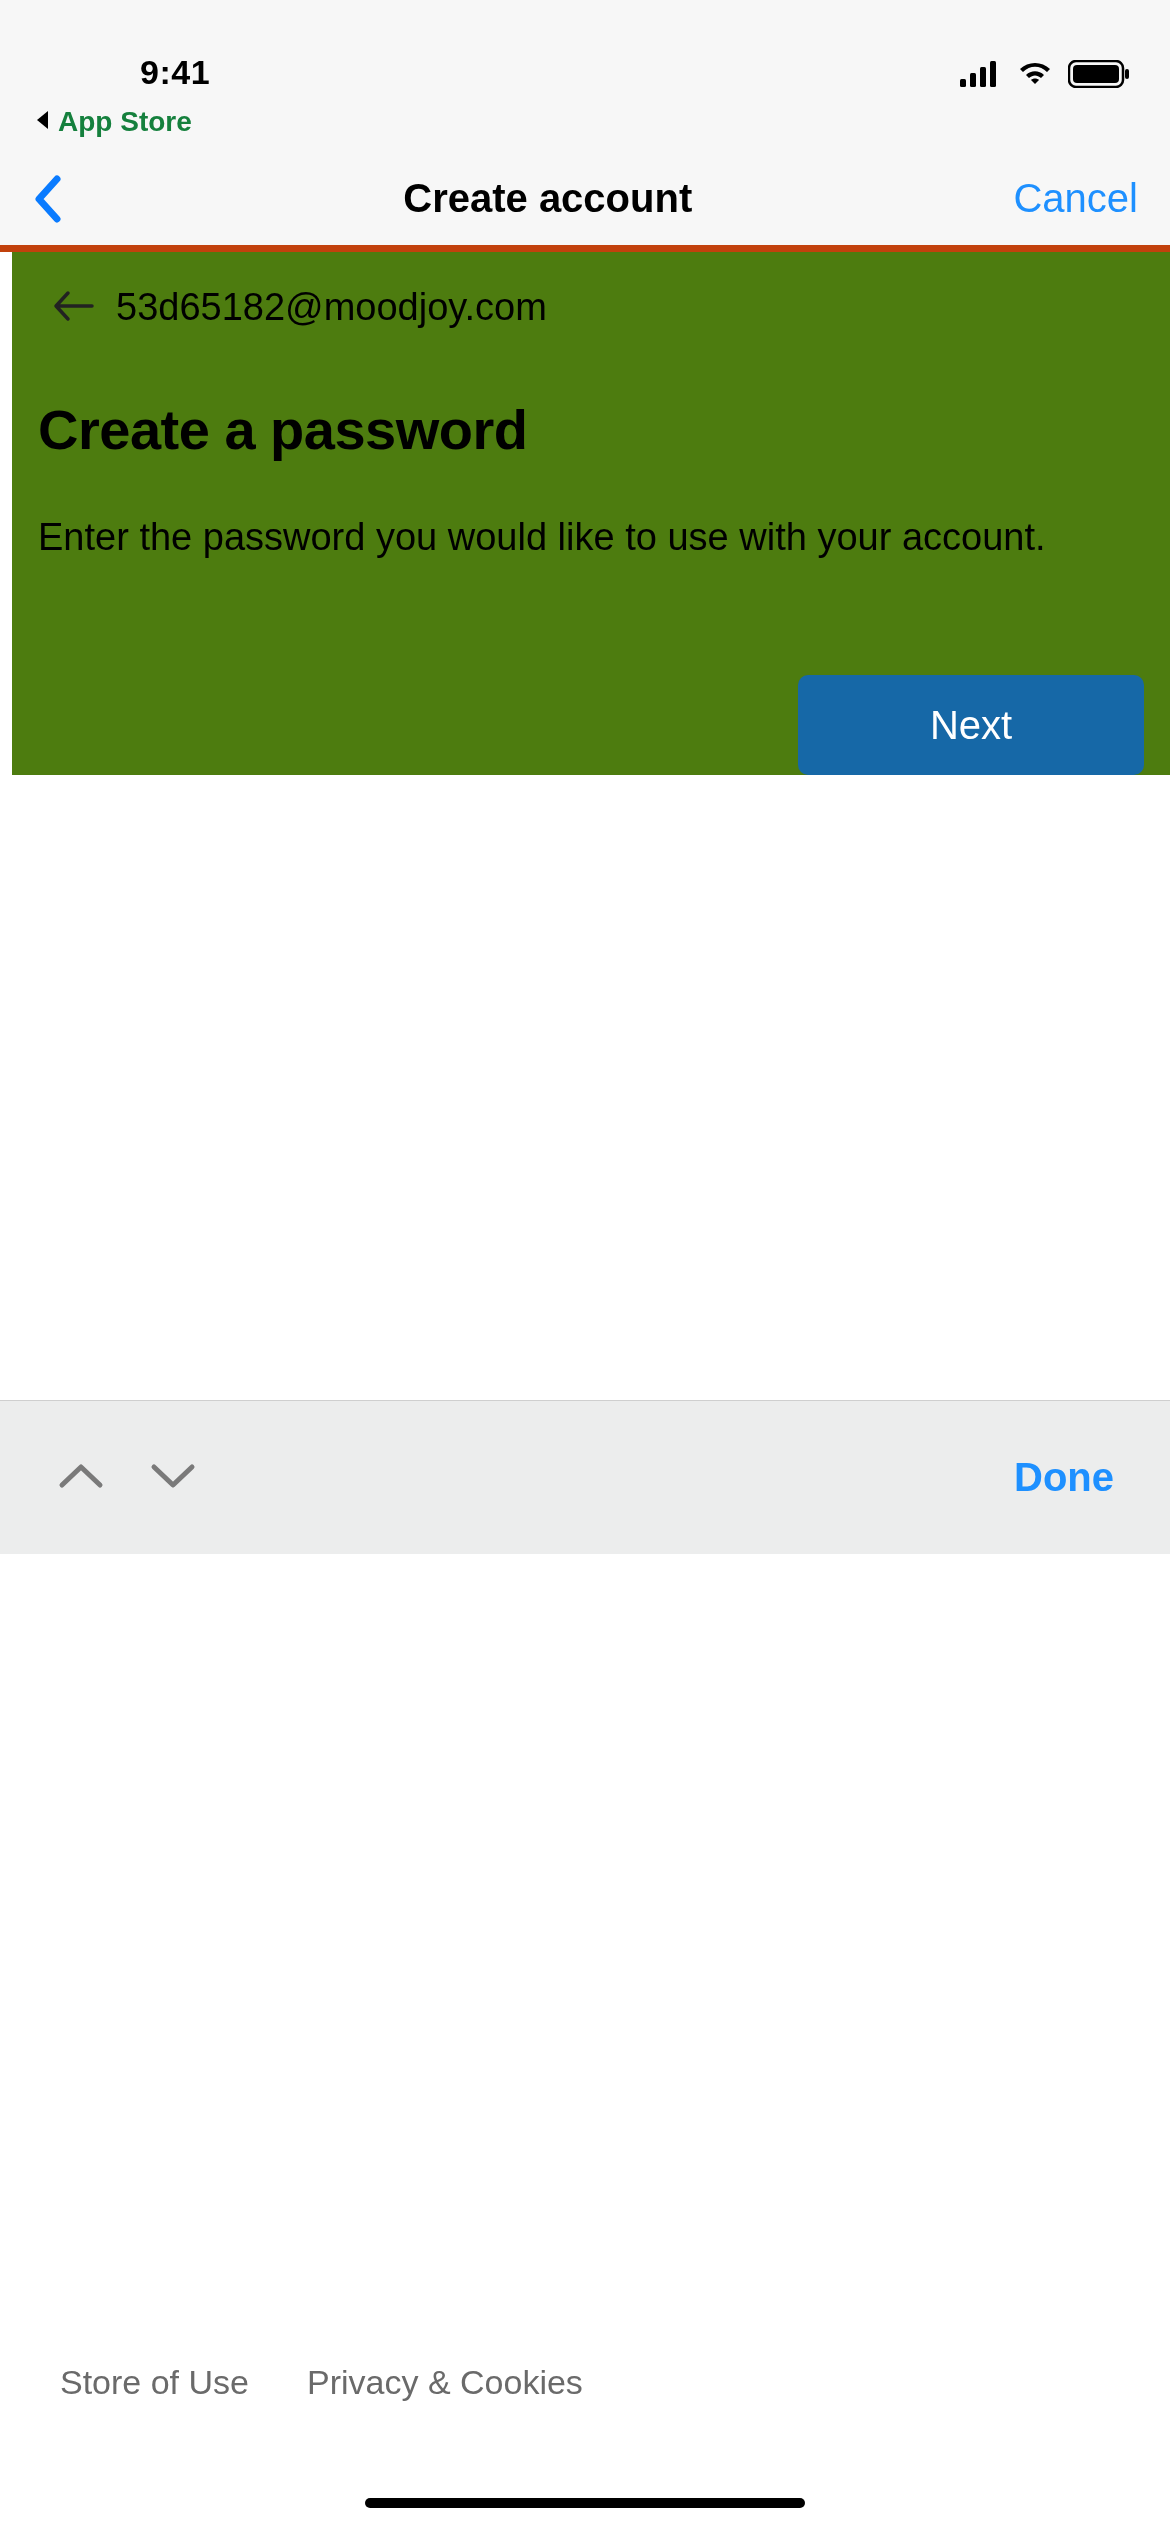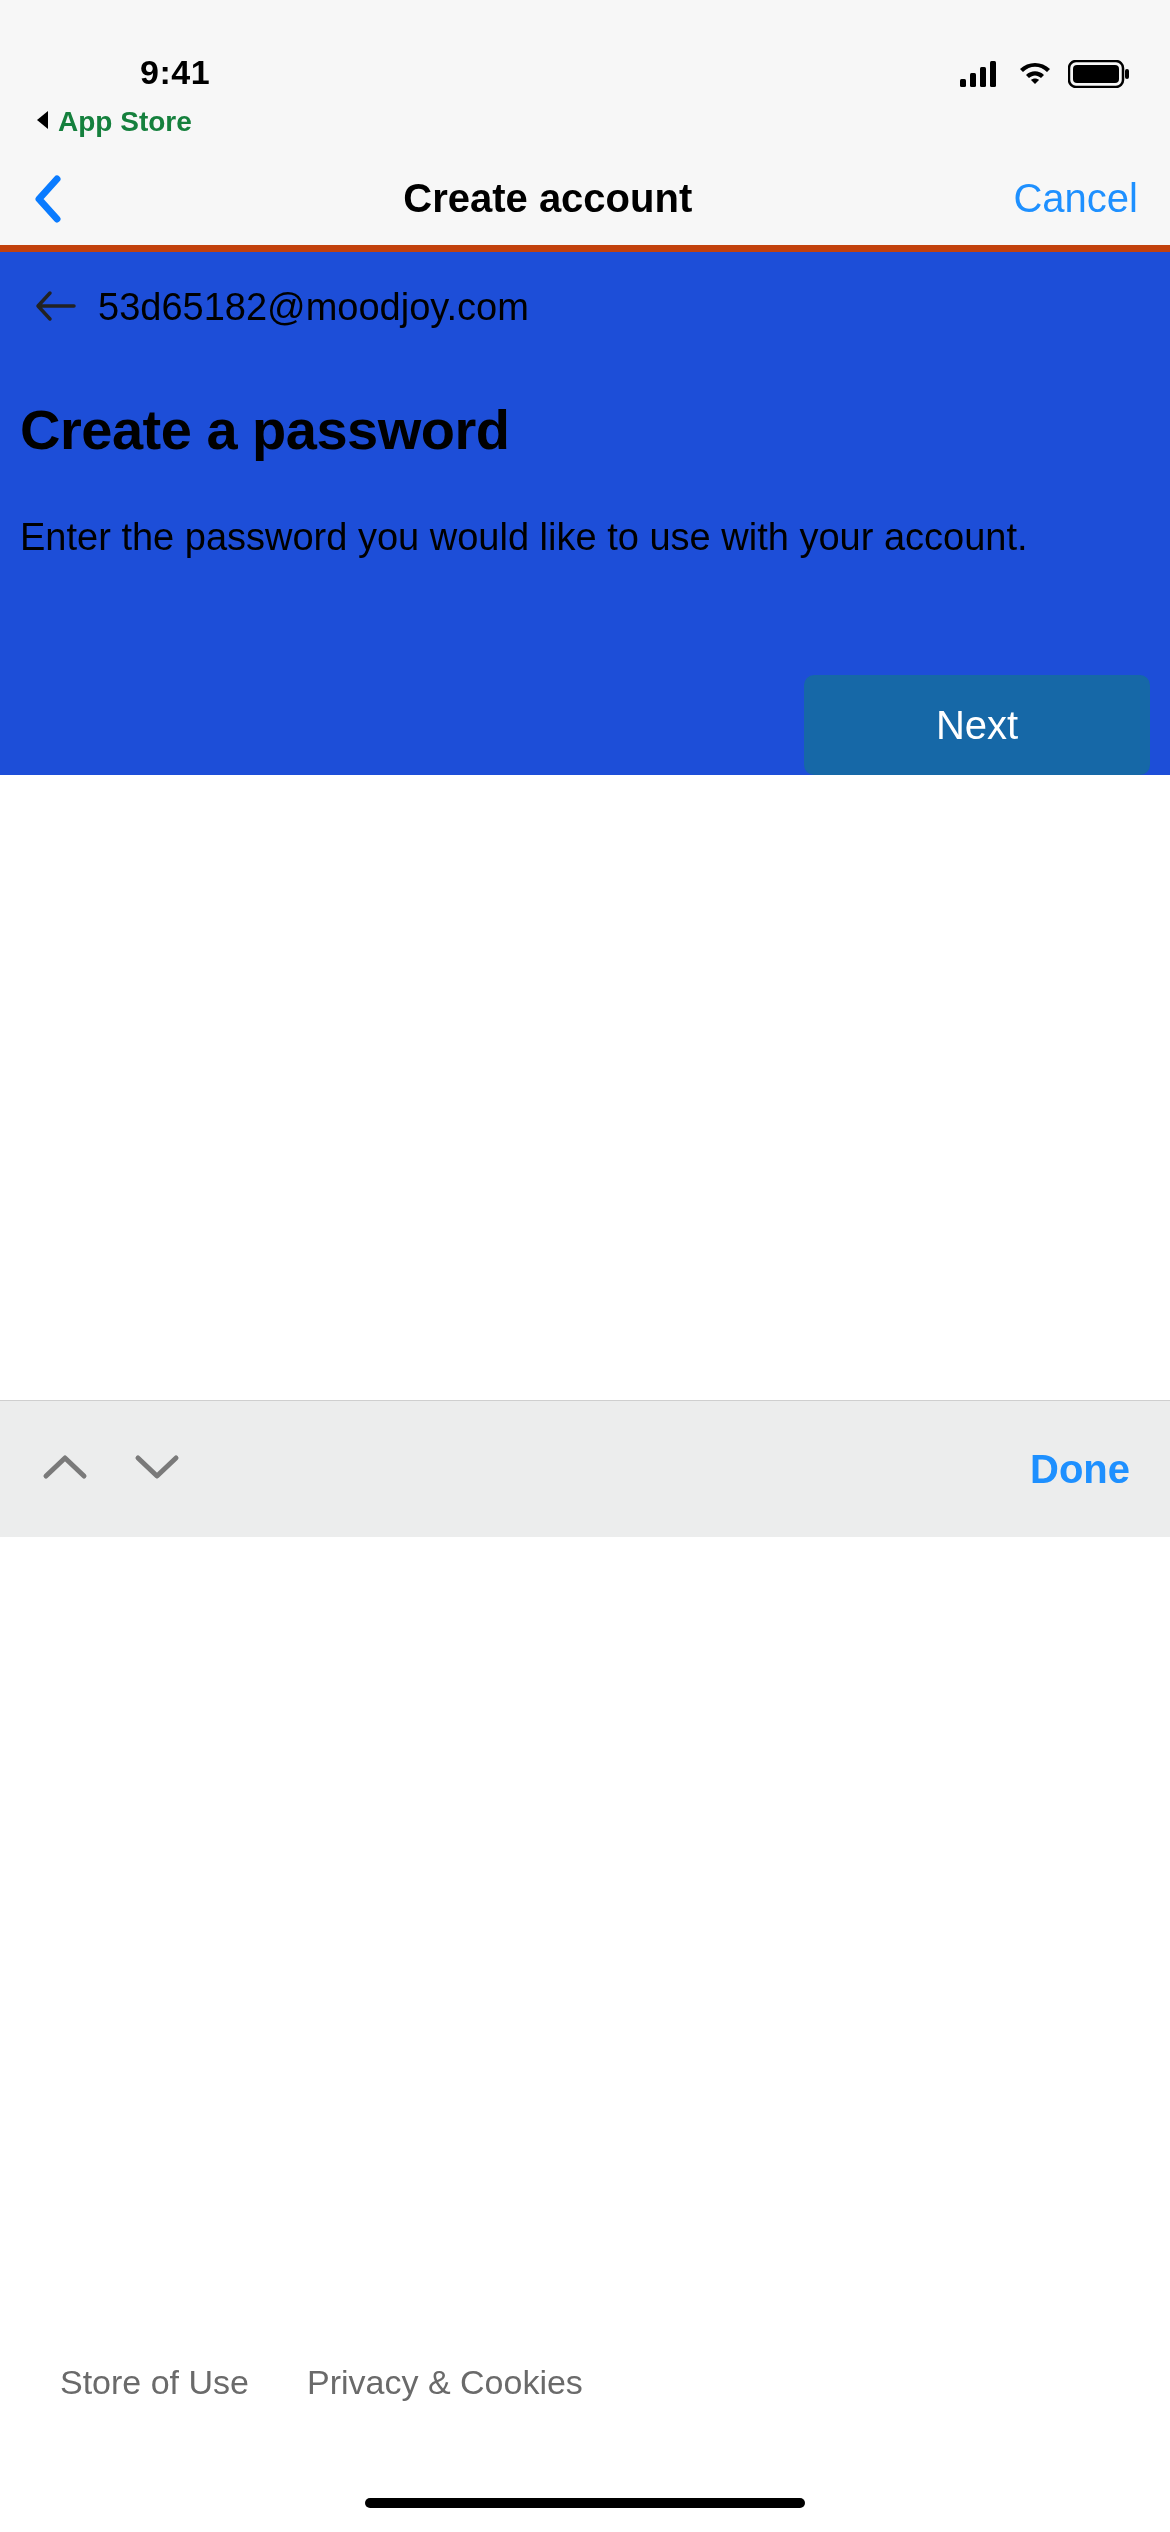--- a/index.html
+++ b/index.html
@@ -79,22 +79,23 @@
       color: #000;
       text-align: center;
       flex: 1;
     }
     .nav-cancel {
       font-size: 40px;
       font-weight: 400;
       color: #1e90ff;
     }
     .content {
-      background: #1d4ed8;
-      padding: 0 20px;
+      background: #4d7c0f;
+      padding: 0 26px;
+      margin-left: 12px;
     }
     .email-row {
       display: flex;
       align-items: center;
       gap: 22px;
       padding: 34px 0 24px 14px;
     }
     .email-text {
       font-size: 38px;
       color: #000;
@@ -178,27 +179,27 @@
       border: none;
       border-radius: 10px;
       width: 346px;
       height: 100px;
     }
     .accessory-bar {
       position: absolute;
       top: 1400px;
       left: 0;
       width: 1170px;
-      height: 137px;
+      height: 154px;
       background: #eceded;
       border-top: 1px solid #cfcfcf;
       display: flex;
       align-items: center;
       justify-content: space-between;
-      padding: 0 40px;
+      padding: 0 56px;
     }
     .arrows {
       display: flex;
       align-items: center;
       gap: 42px;
     }
     .done-btn {
       font-size: 40px;
       font-weight: 600;
       color: #1e90ff;

